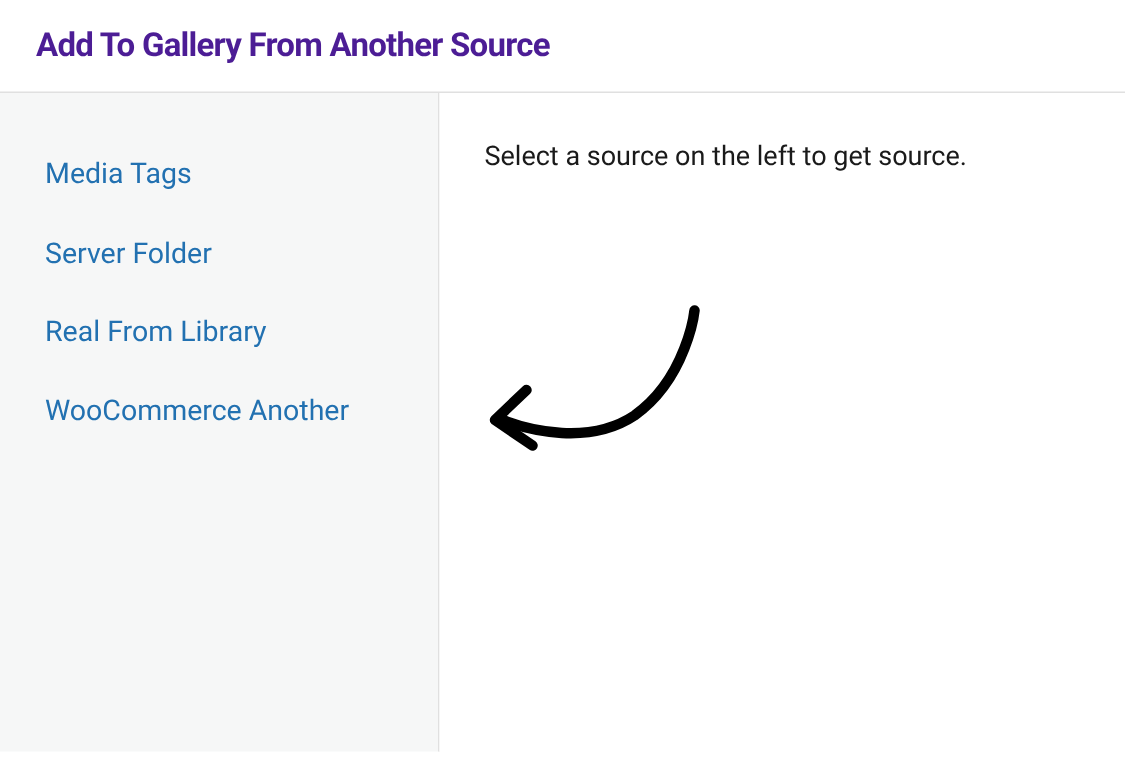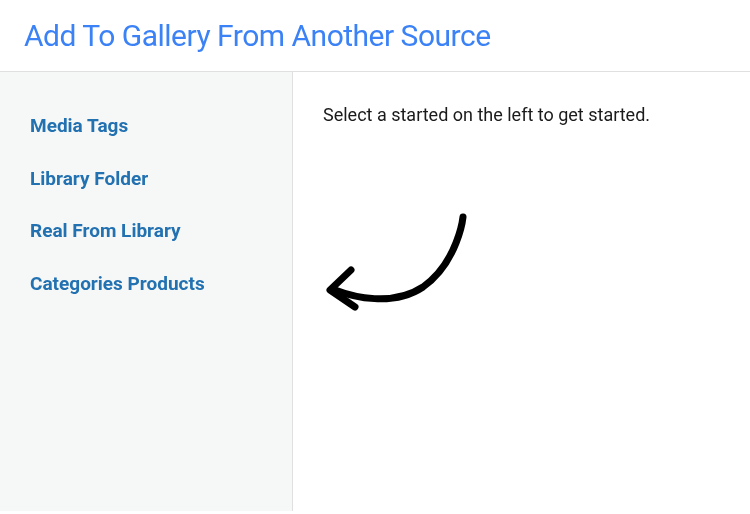--- a/index.html
+++ b/index.html
@@ -12,40 +12,40 @@
       background: #ffffff;
       width: 750px;
       height: 514px;
       overflow: hidden;
     }
     .header {
       padding: 18px 24px 18px 24px;
       border-bottom: 1px solid #e0e0e0;
     }
     .header h1 {
-      font-size: 30px;
-      font-weight: 400;
-      color: #3b82f6;
+      font-size: 22px;
+      font-weight: 700;
+      color: #4c1d95;
       letter-spacing: -0.5px;
     }
     .content {
       display: flex;
       height: calc(100% - 75px);
     }
     .sidebar {
       width: 293px;
       background: #f6f7f7;
       border-right: 1px solid #e0e0e0;
       padding: 28px 10px 28px 30px;
     }
     .sidebar-item {
       display: block;
       color: #2271b1;
       font-size: 19px;
-      font-weight: 700;
+      font-weight: 400;
       padding: 13px 0;
       cursor: pointer;
       line-height: 1.4;
     }
     .main {
       flex: 1;
       padding: 32px 30px;
       position: relative;
       background: #ffffff;
     }
@@ -68,30 +68,30 @@
 <div class="header">
   <h1>Add To Gallery From Another Source</h1>
 </div>
 
 <div class="content">
   <nav class="sidebar">
     <a class="sidebar-item">
       <span>Media Tags</span>
     </a>
     <a class="sidebar-item">
-      <span>Library Folder</span>
+      <span>Server Folder</span>
     </a>
     <a class="sidebar-item">
       <span>Real From Library</span>
     </a>
     <a class="sidebar-item">
-      <span>Categories Products</span>
+      <span>WooCommerce Another</span>
     </a>
   </nav>
 
   <div class="main">
-    <p class="instruction">Select a started on the left to get started.</p>
+    <p class="instruction">Select a source on the left to get source.</p>
     <svg class="arrow" viewBox="0 0 150 110" xmlns="http://www.w3.org/2000/svg">
       <path d="M 140 5 C 140 5, 135 50, 100 75 C 70 95, 30 85, 12 78" stroke="#000000" stroke-width="7" fill="none" stroke-linecap="round"></path>
       <path d="M 28 58 L 7 78 L 32 95" stroke="#000000" stroke-width="7" fill="none" stroke-linecap="round" stroke-linejoin="round"></path>
     </svg>
   </div>
 </div>
 
 </body></html>

